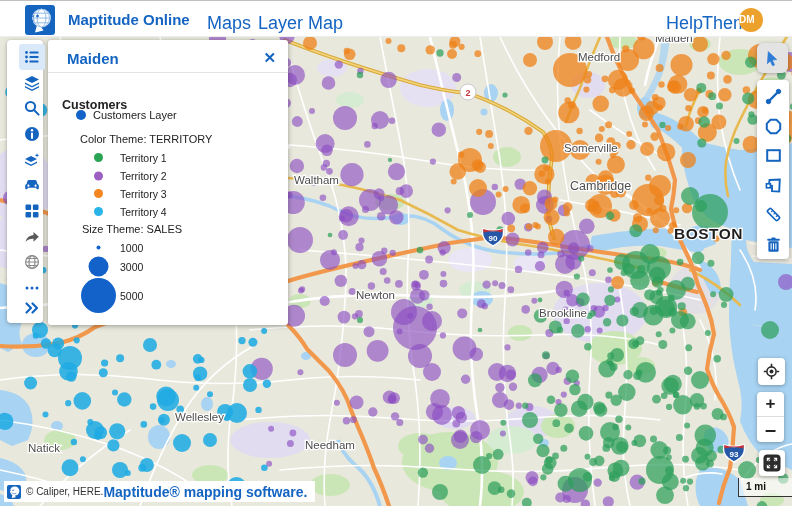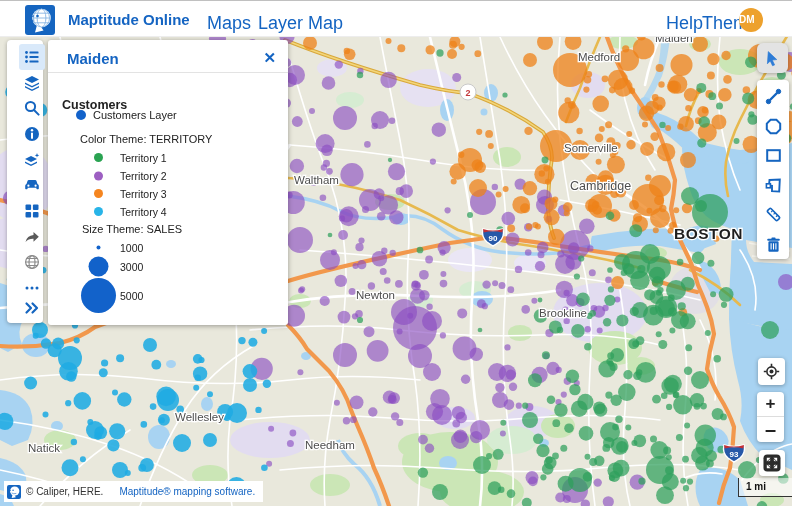--- a/index.html
+++ b/index.html
@@ -31,21 +31,21 @@
 #zoombtns { left:757px; top:392px; width:27px; height:50px; }
 #zplus { position:absolute; top:0; left:0; width:27px; height:25px; border-bottom:1px solid #ddd; display:flex; align-items:center; justify-content:center; font-size:17px; font-weight:bold; color:#222; }
 #zminus { position:absolute; top:25px; left:0; width:27px; height:25px; display:flex; align-items:center; justify-content:center; font-size:20px; font-weight:bold; color:#222; }
 #fsbtn { left:759px; top:450px; width:26px; height:26px; background:#fff; display:flex; align-items:center; justify-content:center; }
 
 #scale { position:absolute; left:738px; top:478px; width:54px; height:19px; background:rgba(255,255,255,.55); border-left:1.5px solid #333; border-bottom:1.5px solid #333; z-index:12; font-size:10px; color:#111; padding:3px 0 0 7px;font-weight:bold; }
 
 #attr { position:absolute; left:4px; top:481px; height:21px; background:#fff; z-index:12; display:flex; align-items:center; padding:0 8px 0 3px; }
 #attr .alogo { width:14px; height:14px; background:#1565c0; border-radius:2px; margin-right:5px; }
 #attr .at1 { font-size:10px; color:#333; }
-#attr .at2 { font-size:10px; color:#1464c2; font-weight:normal; margin-left:16px; }
+#attr .at2 { font-size:14px; color:#1464c2; font-weight:bold; margin-left:0; }
 </style>
 </head>
 <body>
 <div id="app">
 <svg id="map" width="792" height="506" viewBox="0 0 792 506">
   <rect width="792" height="506" fill="#e9e8dc"></rect>
   <g>
 
  <g fill="#e2dcf0">
   <ellipse cx="20" cy="185" rx="34" ry="38"></ellipse>

